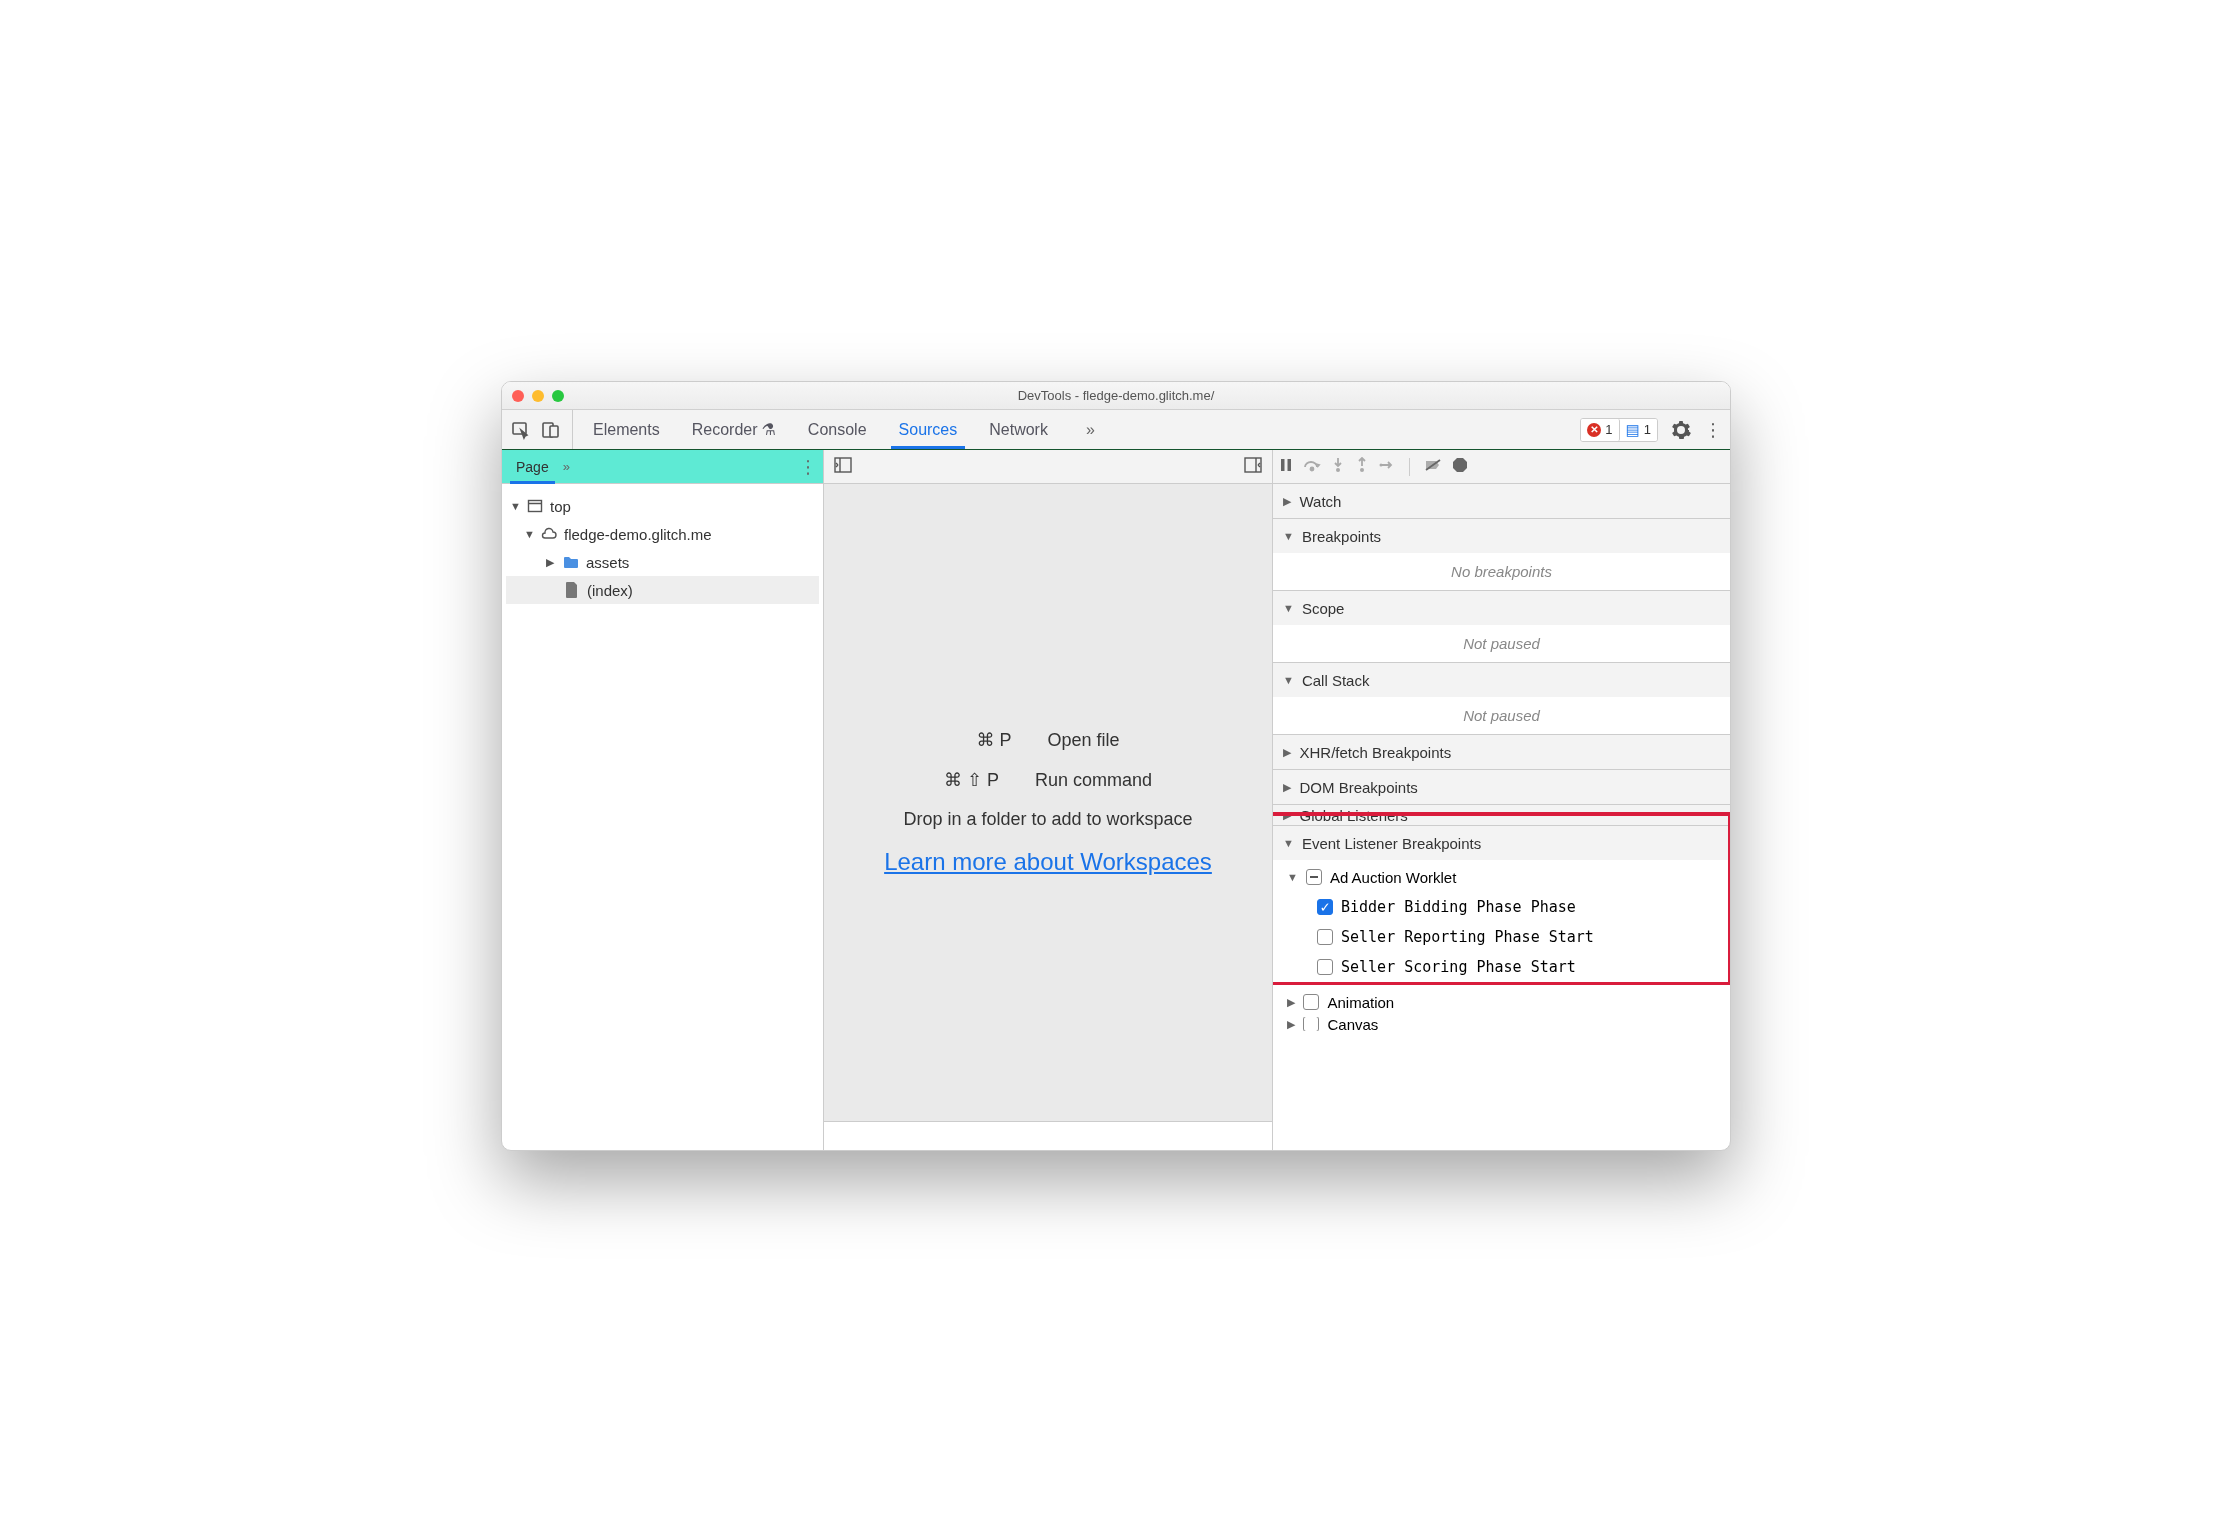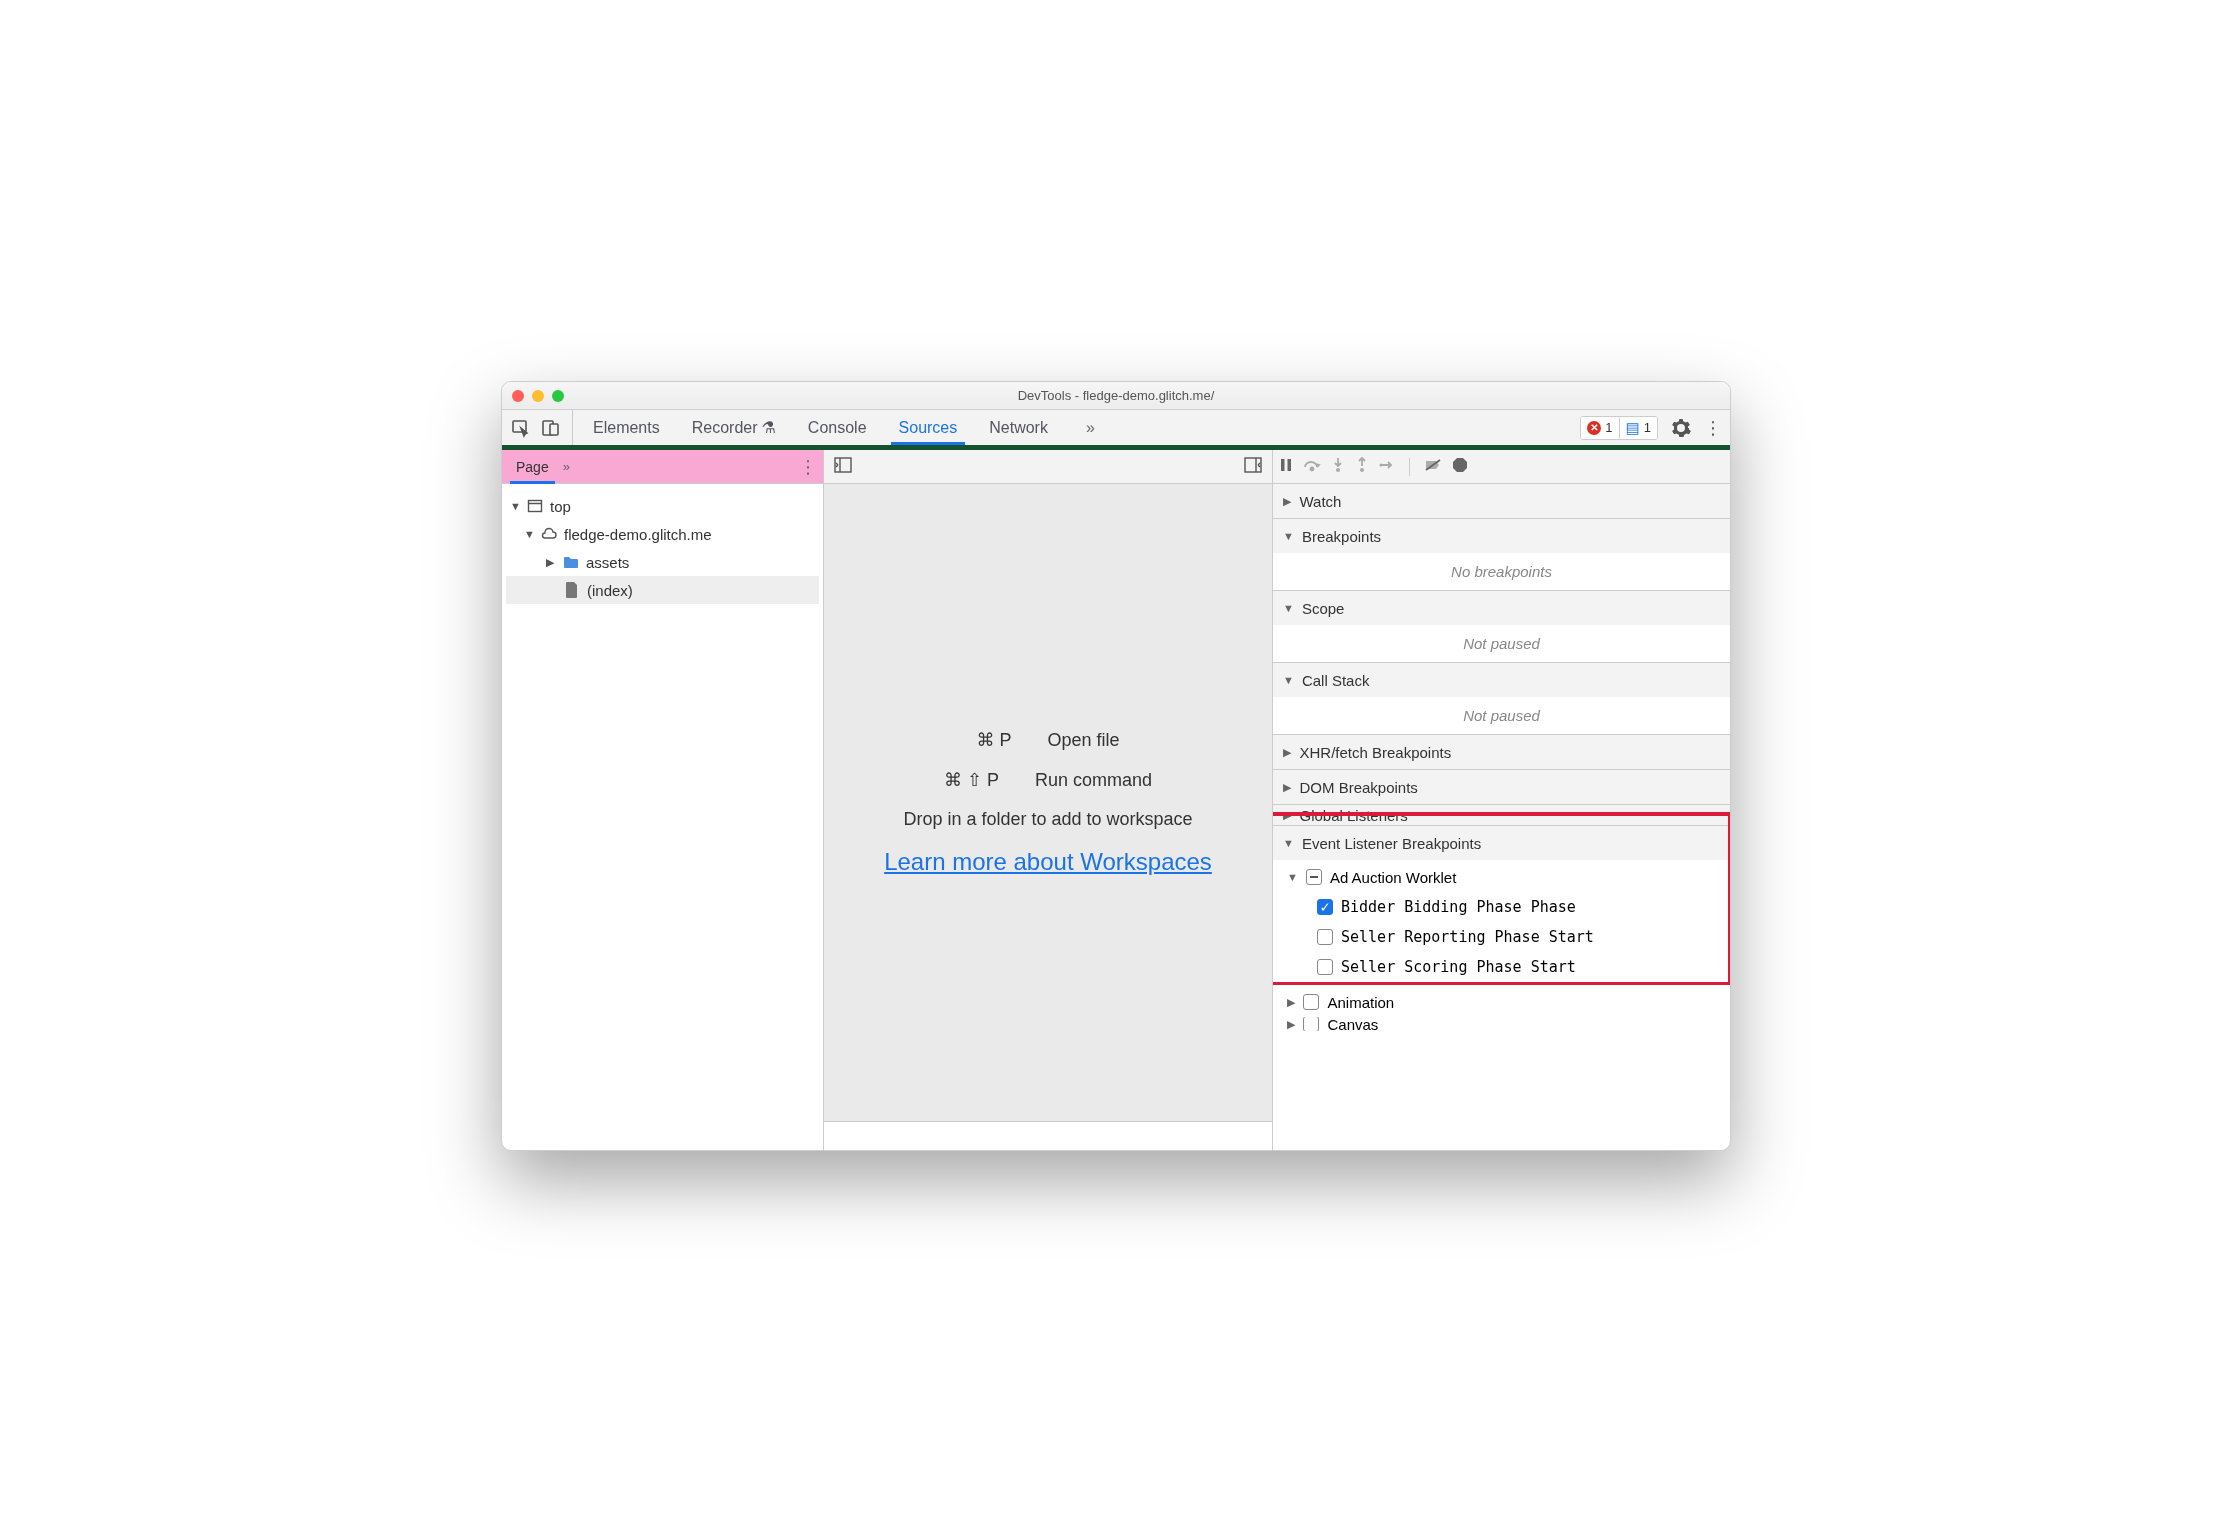--- a/index.html
+++ b/index.html
@@ -32,21 +32,21 @@
 .traffic { display: flex; gap: 8px; }
 .traffic .dot { width: 12px; height: 12px; border-radius: 50%; }
 .dot.red { background: #ff5f57; }
 .dot.yellow { background: #febc2e; }
 .dot.green { background: #28c840; }
 .titlebar .title { position: absolute; left: 0; right: 0; text-align: center; color: #555; font-size: 13px; }
 
 .toolbar {
   height: 40px;
   display: flex;
-  border-bottom: 5px solid #14532d;
+  border-bottom: 1px solid #14532d;
   padding: 0 8px;
   background: #f3f3f3;
 }
 .tb-left, .tb-tabs, .tb-right { display: flex; align-items: center; }
 .tb-left { gap: 8px; padding-right: 10px; border-right: 1px solid #ccc; height: 100%; }
 .tb-icon { width: 22px; height: 22px; display: flex; align-items: center; justify-content: center; color: #444; }
 .tb-tabs { gap: 0; margin-left: 4px; height: 100%; }
 .tb-tab { padding: 0 16px; font-size: 16px; color: #555560; height: 100%; display: flex; align-items: center; position: relative; cursor: pointer; }
 .tb-tab.active { color: #1a73e8; }
 .tb-tab.active::after { content:""; position:absolute; bottom:0; left:8px; right:8px; height:3px; background:#1a73e8; }
@@ -55,21 +55,21 @@
 .badge .circ { width: 14px; height: 14px; border-radius: 50%; display: inline-flex; align-items: center; justify-content: center; color: #fff; font-size: 10px; font-weight: bold; }
 .circ.err { background: #d93025; }
 .msg-icon { color: #1a73e8; font-size: 15px; }
 .badges-wrap { display:flex; border:1px solid #ccc; border-radius:3px; background:#fff; }
 .badges-wrap .badge { border:none; border-right:1px solid #ccc; }
 .badges-wrap .badge:last-child { border-right:none; }
 
 .content { display: flex; height: 700px; }
 
 .panel-left { width: 322px; border-right: 1px solid #ccc; display:flex; flex-direction:column; }
-.panel-left .subhead { height: 34px; display:flex; align-items:center; padding:0 8px; border-bottom:1px solid #ccc; background:#f9a8d4; }
+.panel-left .subhead { height: 34px; display:flex; align-items:center; padding:0 8px; border-bottom:1px solid #ccc; background:#5eead4; }
 .panel-left .subhead .lbl { font-size: 14px; color:#333; padding:0 6px; position:relative; }
 .panel-left .subhead .lbl::after { content:""; position:absolute; bottom:-9px; left:0; right:0; height:3px; background:#1a73e8; }
 .panel-left .subhead .more { margin-left:8px; color:#666; }
 .panel-left .subhead .menu { margin-left:auto; color:#666; font-size:18px; letter-spacing:-2px; }
 .tree { padding: 8px 4px; font-size: 15px; color:#333; }
 .tree .row { display:flex; align-items:center; height:28px; padding-left:4px; gap:6px; cursor:pointer;}
 .tree .row.selected { background:#eee; }
 .tree .arrow { width:10px; color:#555; font-size:11px; }
 .tree .indent1 { padding-left: 18px; }
 .tree .indent2 { padding-left: 40px; }

